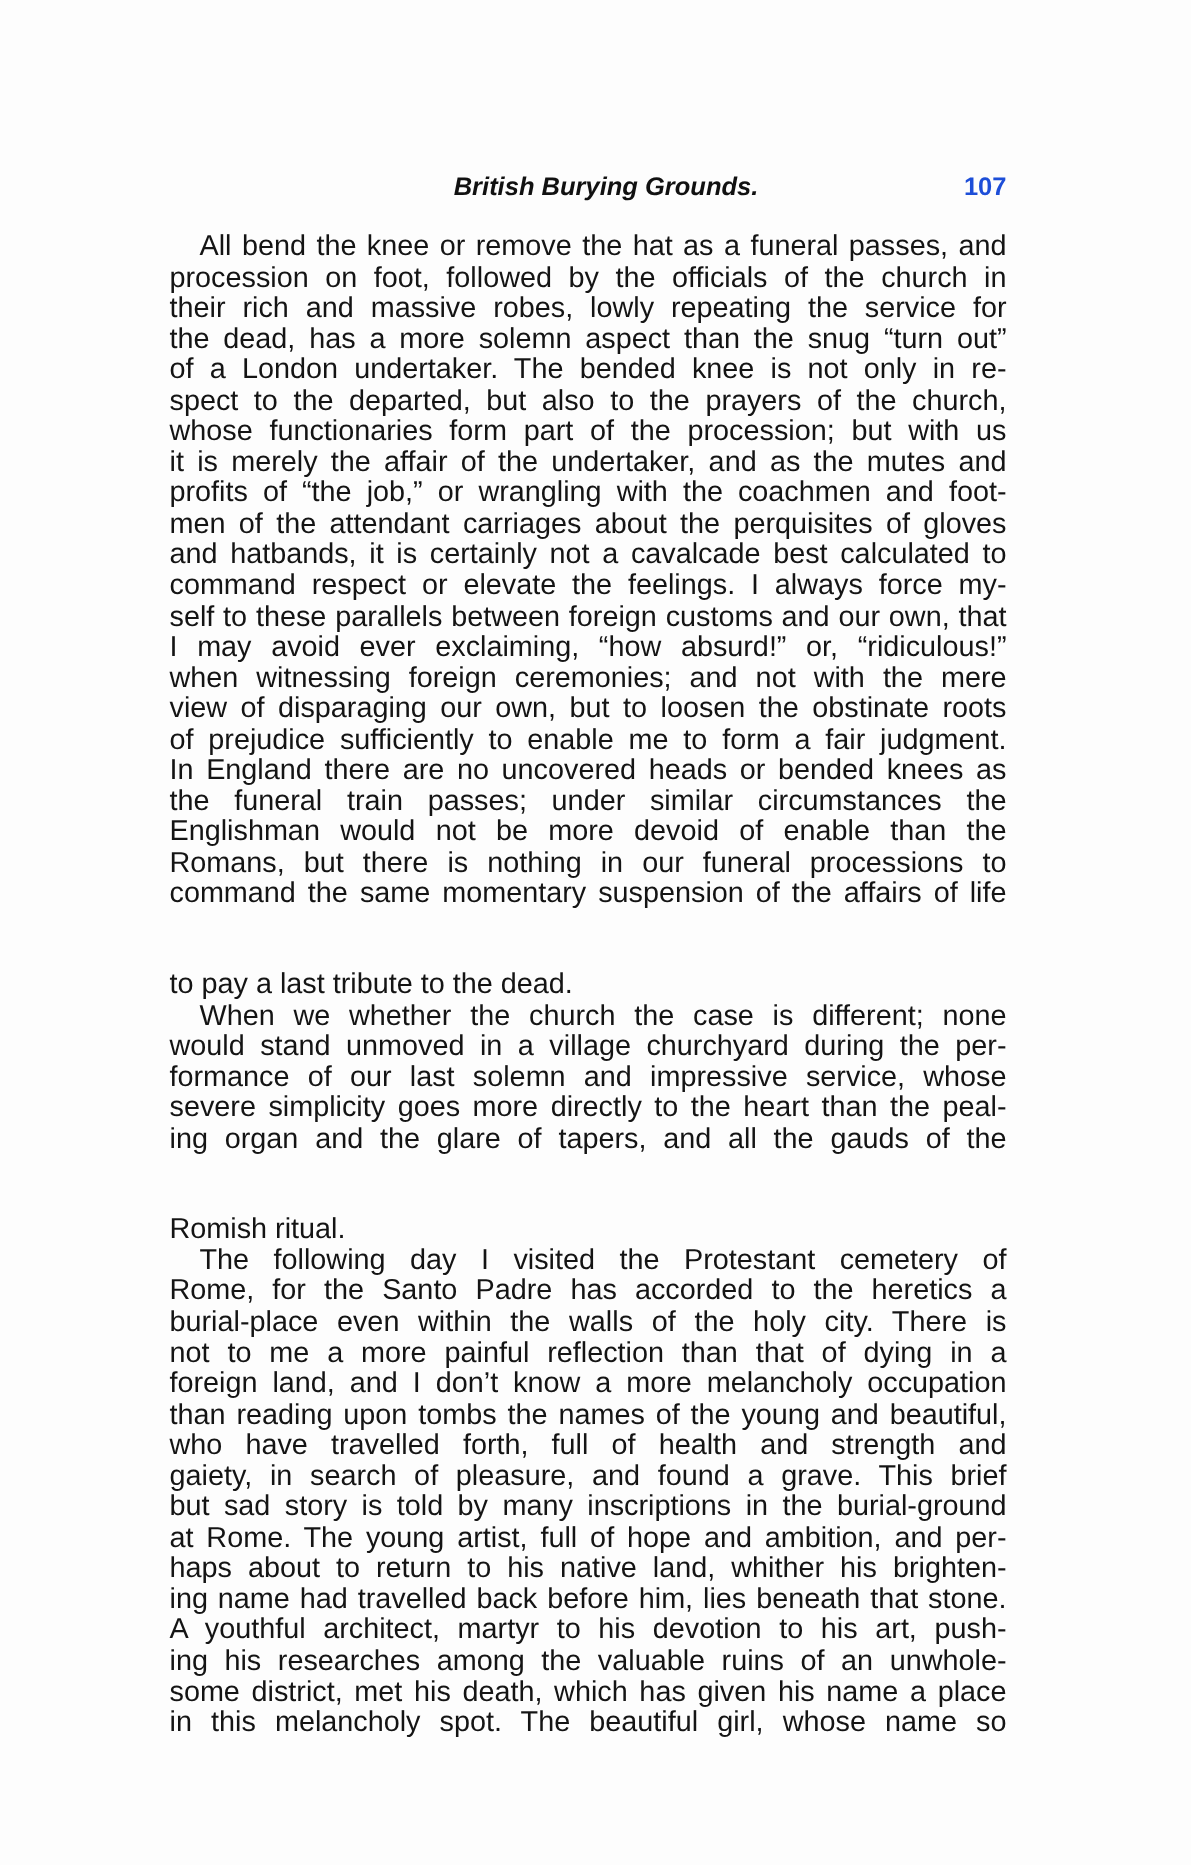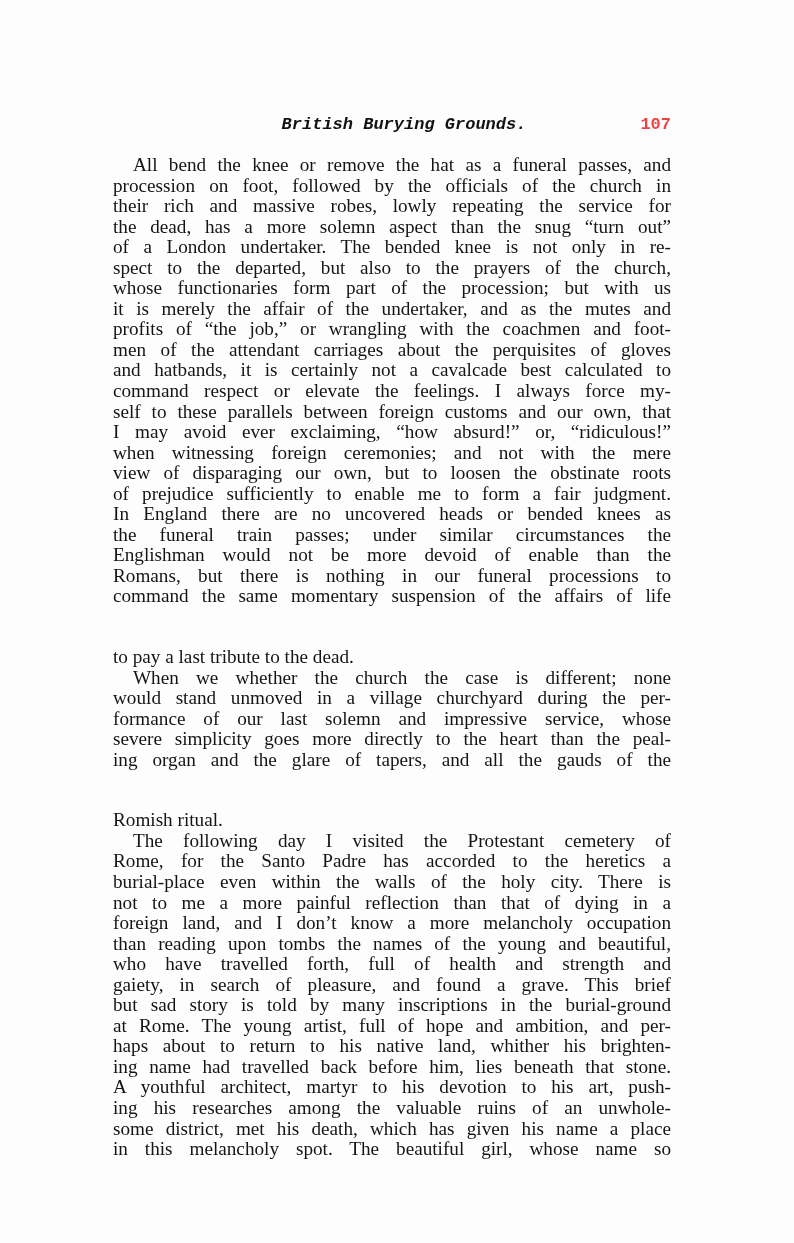--- a/index.html
+++ b/index.html
@@ -3,30 +3,30 @@
 <meta charset="utf-8">
 <style>
   html, body { margin:0; padding:0; background:#fdfdfd; }
   body { width:794px; height:1243px; position:relative; overflow:hidden; }
   .page { position:absolute; left:0; top:0; width:794px; height:1243px; background:#fdfdfd; }
   .running-head {
     position:absolute; left:113px; top:115px; width:558px; height:24px;
   }
   .running-title {
     position:absolute; left:0; right:0; top:0; text-align:center;
-    font-family:Liberation Mono, monospace; font-style:italic; font-weight:bold;
+    font-family:Liberation Sans, sans-serif; font-style:italic; font-weight:bold;
     font-size:17px; color:#111; padding-left:24px;
   }
   .page-number {
     position:absolute; right:0; top:0;
-    font-family:Liberation Mono, monospace; font-weight:bold; font-size:17px; color:#ef4444;
+    font-family:Liberation Sans, sans-serif; font-weight:bold; font-size:17px; color:#1d4ed8;
   }
   .body-text {
     position:absolute; left:113px; top:155px; width:558px;
-    font-family:Liberation Serif, serif; font-size:19.2px; line-height:20.56px; color:#141414;
+    font-family:Liberation Sans, sans-serif; font-size:19.2px; line-height:20.56px; color:#141414;
   }
   .line {
     display:block; height:20.56px; white-space:nowrap;
     text-align:justify; text-align-last:justify; overflow:visible;
   }
   .line.last { text-align-last:left;margin-top:40px; }
   .line.indent { padding-left:20px; }
 </style>
 </head>
 <body>

